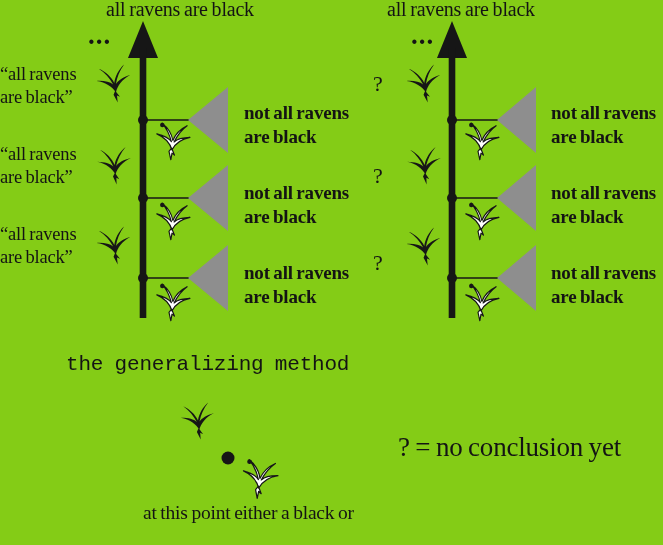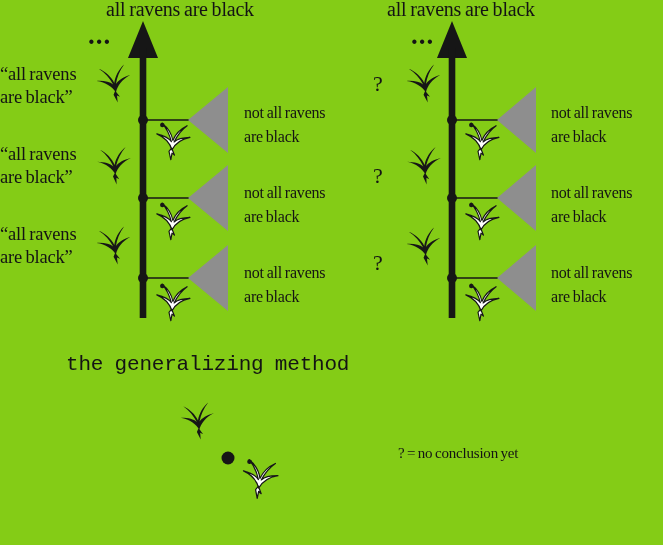--- a/index.html
+++ b/index.html
@@ -15,21 +15,21 @@
   .t{
     position:absolute;
     font-family:"Liberation Serif", serif;
     color:#141414;
     white-space:nowrap;
     letter-spacing:-0.2px;
     word-spacing:-1px;
     line-height:1.18;
   }
   .obs{width:96px;text-align:left;font-size:18.5px;line-height:22.5px;}
-  .concl{font-size:16px;line-height:23.5px;}
+  .concl{font-size:19px;line-height:23.5px;font-weight:bold;}
   .title{font-size:20px;}
   .caption{font-size:21px;}
   .qmark{font-size:22px;}
   .ellipsis{font-size:27px;font-weight:bold;letter-spacing:1px;}
   .ink{fill:#161616;}
   .cone{fill:#8e8e8e;}
   .conn{stroke:#161616;stroke-width:1.4;}
   .raven{fill:#161616;}
   .dove{fill:#ffffff;stroke:#161616;stroke-width:2.6;stroke-linejoin:round;}
 </style>
@@ -147,18 +147,19 @@
   <div class="t concl" style="left:551px;top:181px;">
     <div>not all ravens</div>
     <div>are black</div>
   </div>
   <div class="t concl" style="left:551px;top:261px;">
     <div>not all ravens</div>
     <div>are black</div>
   </div>
 
 
-  <div class="t" style="left:398px;top:432px;font-size:15px;margin-top:13px;">? = no conclusion yet</div>
+  <div class="t" style="left:398px;top:432px;font-size:27px;">? = no conclusion yet</div>
 
   <div class="t" style="left:143px;top:503px;font-size:19.5px;line-height:19.5px;">
+    <div>at this point either a black or</div>
   </div>
 
 </div>
 
 </body></html>

